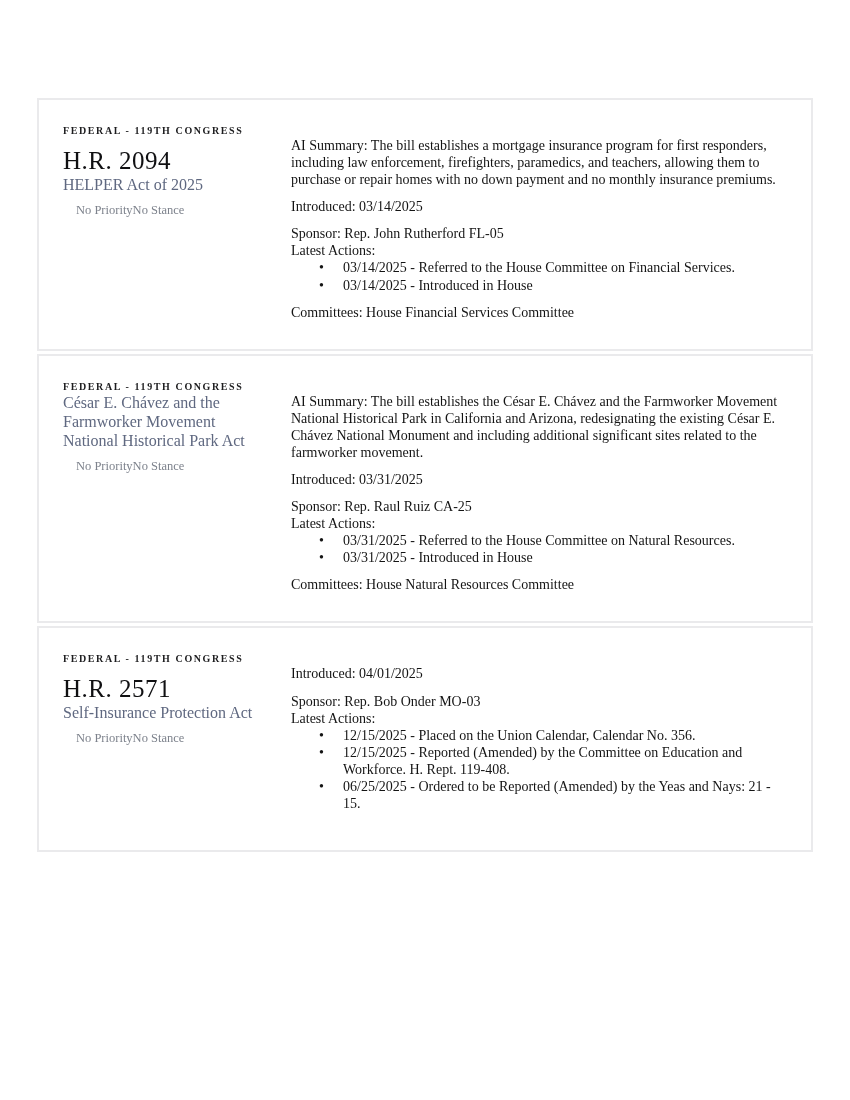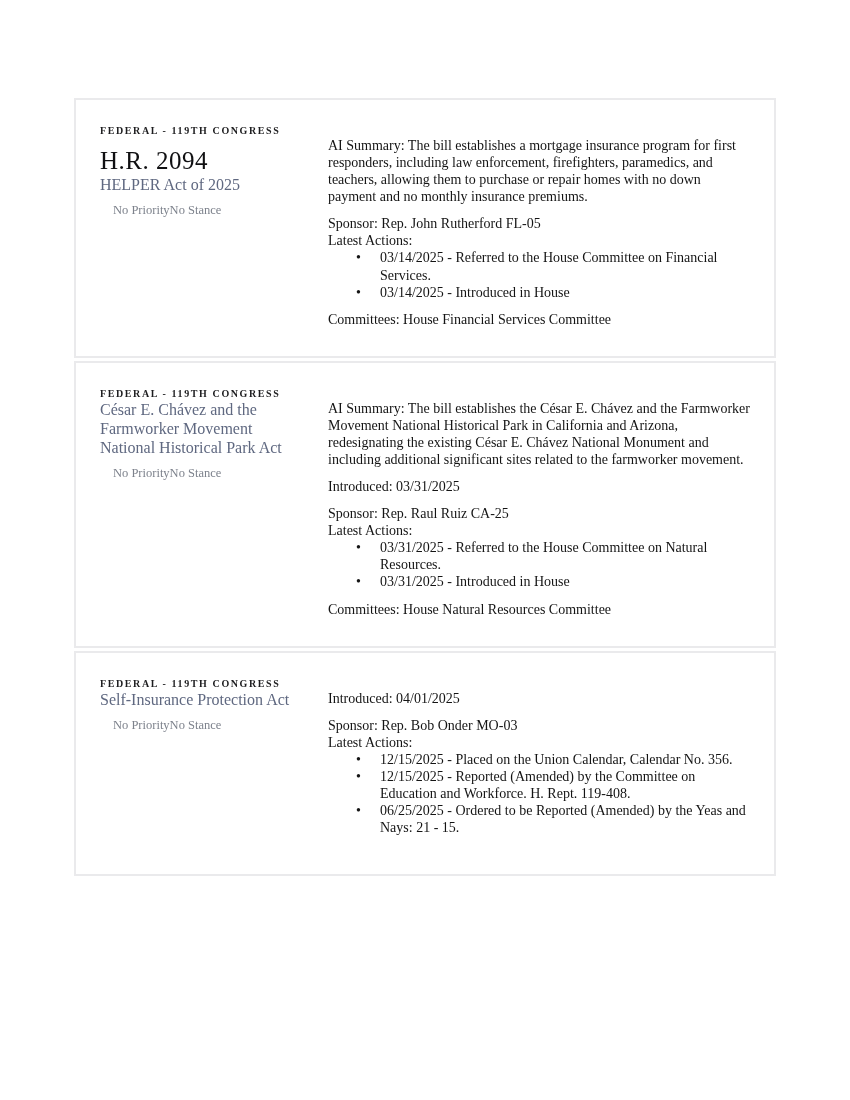--- a/index.html
+++ b/index.html
@@ -8,21 +8,21 @@
     padding: 0;
     background: #ffffff;
     width: 850px;
     height: 1100px;
     font-family: "Liberation Serif", "DejaVu Serif", serif;
     font-size: 14px;
     color: #141414;
     line-height: 1.22;
   }
   .page {
-    width: 702px;
+    width: 776px;
     margin: 98px auto 0 auto;
   }
   .bill-card {
     display: flex;
     border: 2px solid #eaeaec;
     background: #ffffff;
     padding: 24px 24px 28px 24px;
     margin-bottom: 3px;
   }
   .card-left {
@@ -96,20 +96,21 @@
       <div class="congress-label">FEDERAL - 119TH CONGRESS</div>
       <div class="bill-number">H.R. 2094</div>
       <div class="bill-title">HELPER Act of 2025</div>
       <div class="badges-row">
         <span>No Priority</span>
         <span>No Stance</span>
       </div>
     </div>
     <div class="card-right">
       <p><b>AI Summary:</b> <span>The bill establishes a mortgage insurance program for first responders, including law enforcement, firefighters, paramedics, and teachers, allowing them to purchase or repair homes with no down payment and no monthly insurance premiums.</span></p>
+      <p><b>Introduced:</b> <span>03/14/2025</span></p>
       <p class="tight"><b>Sponsor:</b> <span>Rep. John Rutherford FL-05</span></p>
       <p class="tight"><b>Latest Actions:</b></p>
       <ul class="actions-list">
         <li>03/14/2025 - Referred to the House Committee on Financial Services.</li>
         <li>03/14/2025 - Introduced in House</li>
       </ul>
       <p><b>Committees:</b> <span>House Financial Services Committee</span></p>
     </div>
   </div>
 
@@ -131,20 +132,21 @@
         <li>03/31/2025 - Referred to the House Committee on Natural Resources.</li>
         <li>03/31/2025 - Introduced in House</li>
       </ul>
       <p><b>Committees:</b> <span>House Natural Resources Committee</span></p>
     </div>
   </div>
 
   <div class="bill-card">
     <div class="card-left">
       <div class="congress-label">FEDERAL - 119TH CONGRESS</div>
+      <div class="bill-number">H.R. 2571</div>
       <div class="bill-title">Self-Insurance Protection Act</div>
       <div class="badges-row">
         <span>No Priority</span>
         <span>No Stance</span>
       </div>
     </div>
     <div class="card-right">
       <p><b>Introduced:</b> <span>04/01/2025</span></p>
       <p class="tight"><b>Sponsor:</b> <span>Rep. Bob Onder MO-03</span></p>
       <p class="tight"><b>Latest Actions:</b></p>

